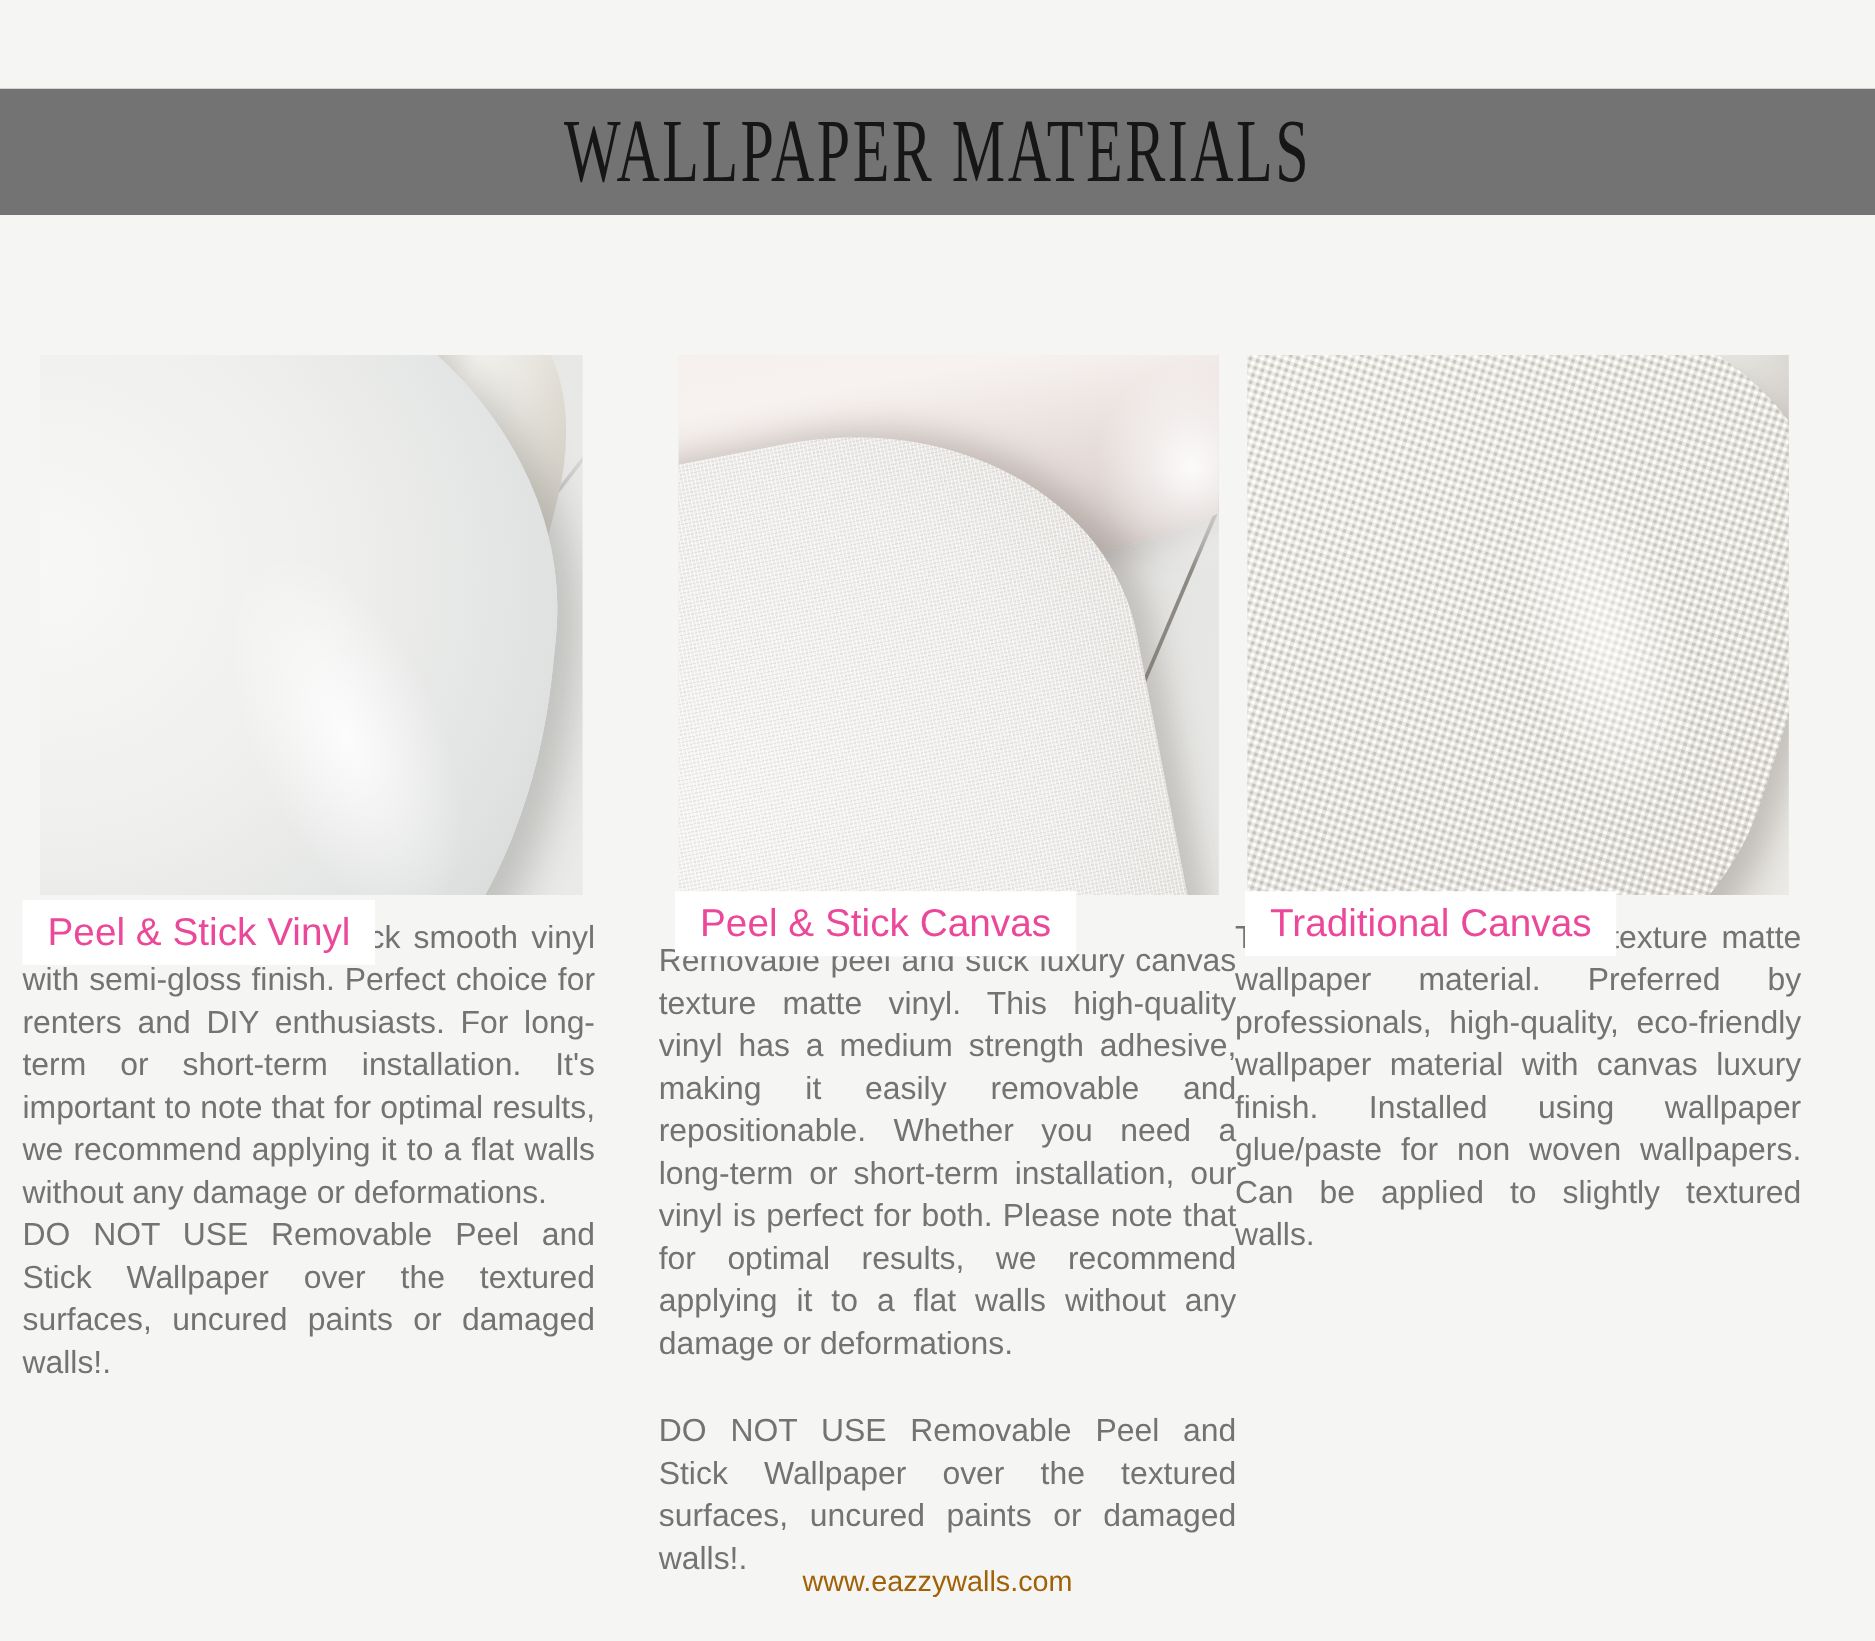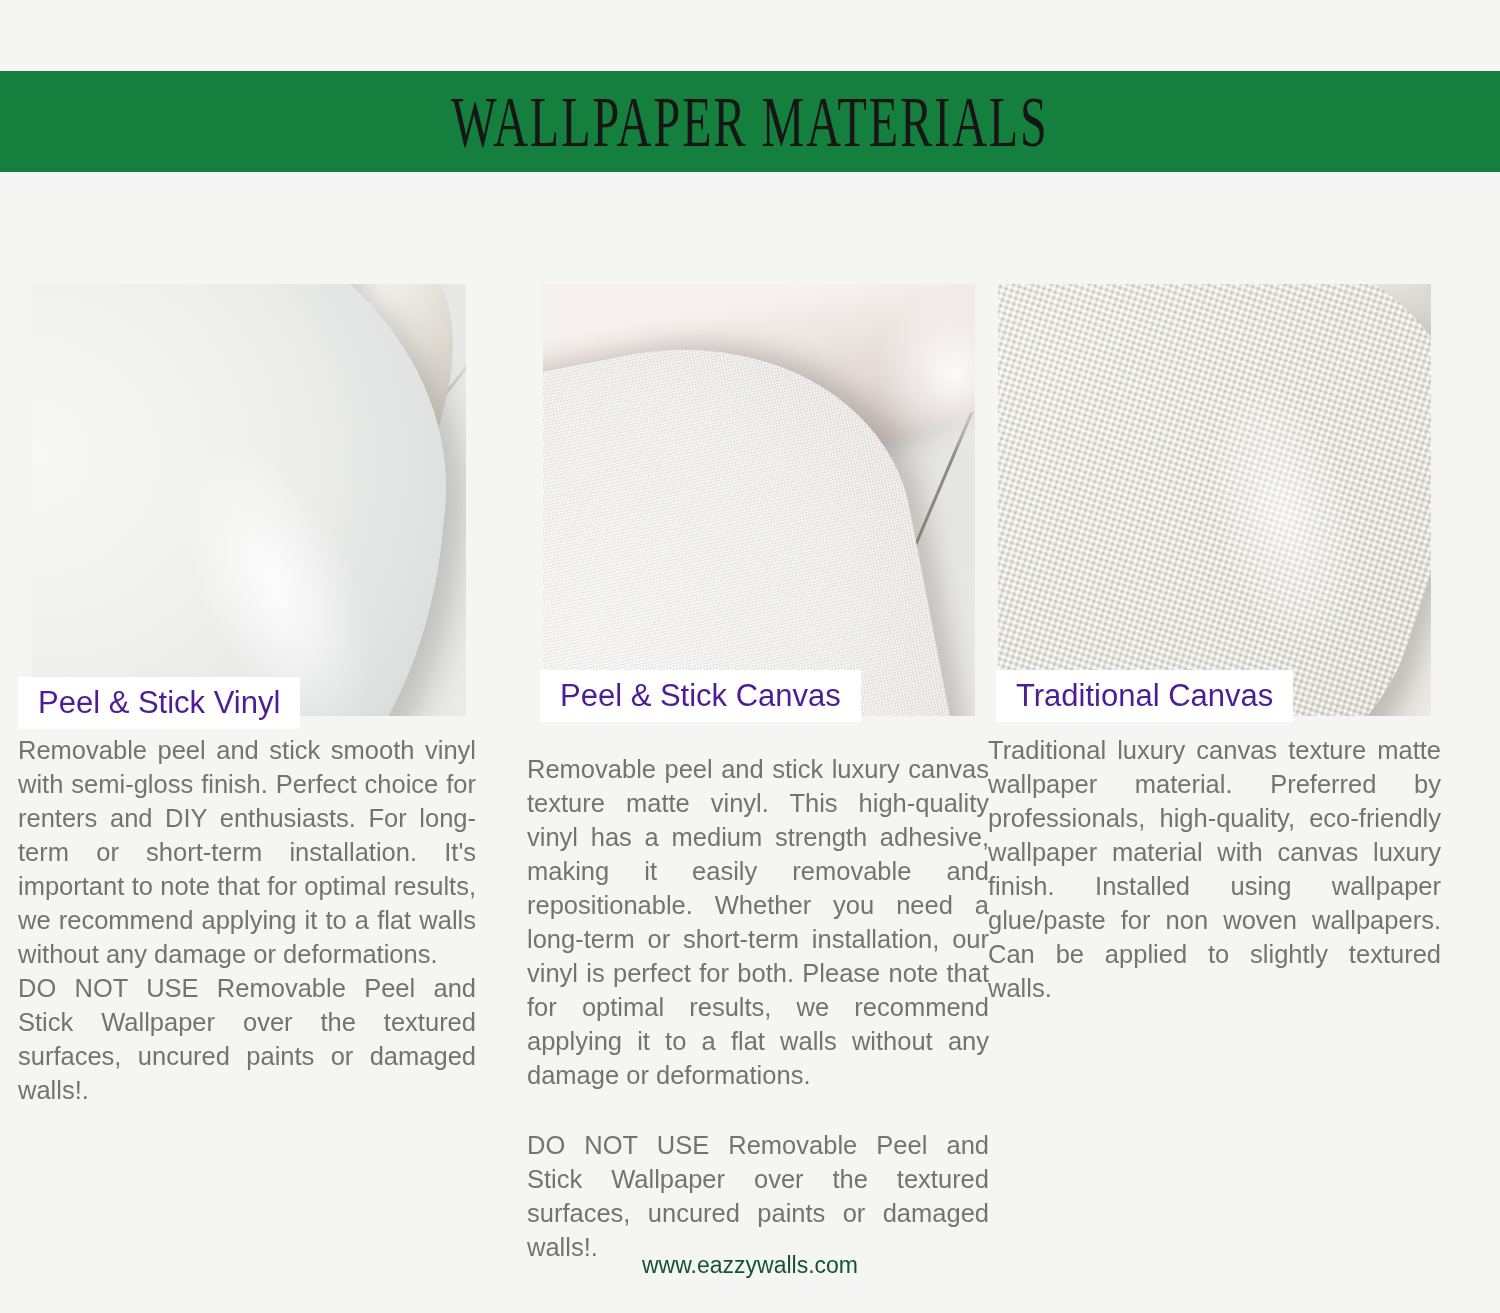--- a/index.html
+++ b/index.html
@@ -70,40 +70,40 @@
               radial-gradient(circle,rgba(255,255,255,.9) 1.2px,rgba(255,255,255,0) 1.9px),
               radial-gradient(circle,rgba(125,118,106,.30) 1.2px,rgba(125,118,106,0) 1.9px),
               radial-gradient(ellipse at 30% 30%,#edebe6 0%,#e7e5e0 60%,#dddad4 95%);
             background-size:6px 6px,6px 6px,100% 100%;
             background-position:0 0,3px 3px,0 0;
             box-shadow:16px 14px 26px rgba(100,94,86,.30);}
   .p3-hi{left:190px;top:40px;width:190px;height:380px;transform:rotate(-14deg);border-radius:50%;
          background:radial-gradient(closest-side,rgba(255,255,255,.55),rgba(255,255,255,0) 72%);}
 
   
-  .label{position:absolute;background:#ffffff;color:#4c1d95;
-         font-size:31px;line-height:38px;padding:7px 20px;white-space:nowrap;z-index:5;}
+  .label{position:absolute;background:#ffffff;color:#ec4899;
+         font-size:31px;line-height:38px;padding:7px 20px;white-space:nowrap;z-index:5;margin-top:43px;}
   .col1 .label{top:393px;left:0;}
   .col2 .label{top:386px;left:13px;}
   .col3 .label{top:386px;left:8px;}
 
   .desc{margin:17px 0 0;font-size:25.5px;line-height:34px;text-align:justify;color:#737373;}
   .col2 .desc{margin-top:36px;}
   .warning{margin-top:0;text-decoration-thickness:2px;text-underline-offset:5px;}
 
   
   .footer{position:absolute;top:1252px;left:0;width:1500px;text-align:center;
-          font-size:23px;color:#14532d;}
+          font-size:23px;color:#a16207;}
 </style>
 </head>
 <body>
 
 <div class="page">
 
-  <div class="band" style="background:#15803d;">
+  <div class="band" style="background:#737373;">
     <h1>WALLPAPER MATERIALS</h1>
   </div>
 
   <section class="col col1">
     <div class="photo p1">
       <div class="p1-wall"></div>
       <div class="p1-line"></div>
       <div class="p1-roll"></div>
       <div class="p1-sheet"></div>
       <div class="p1-hi"></div>

